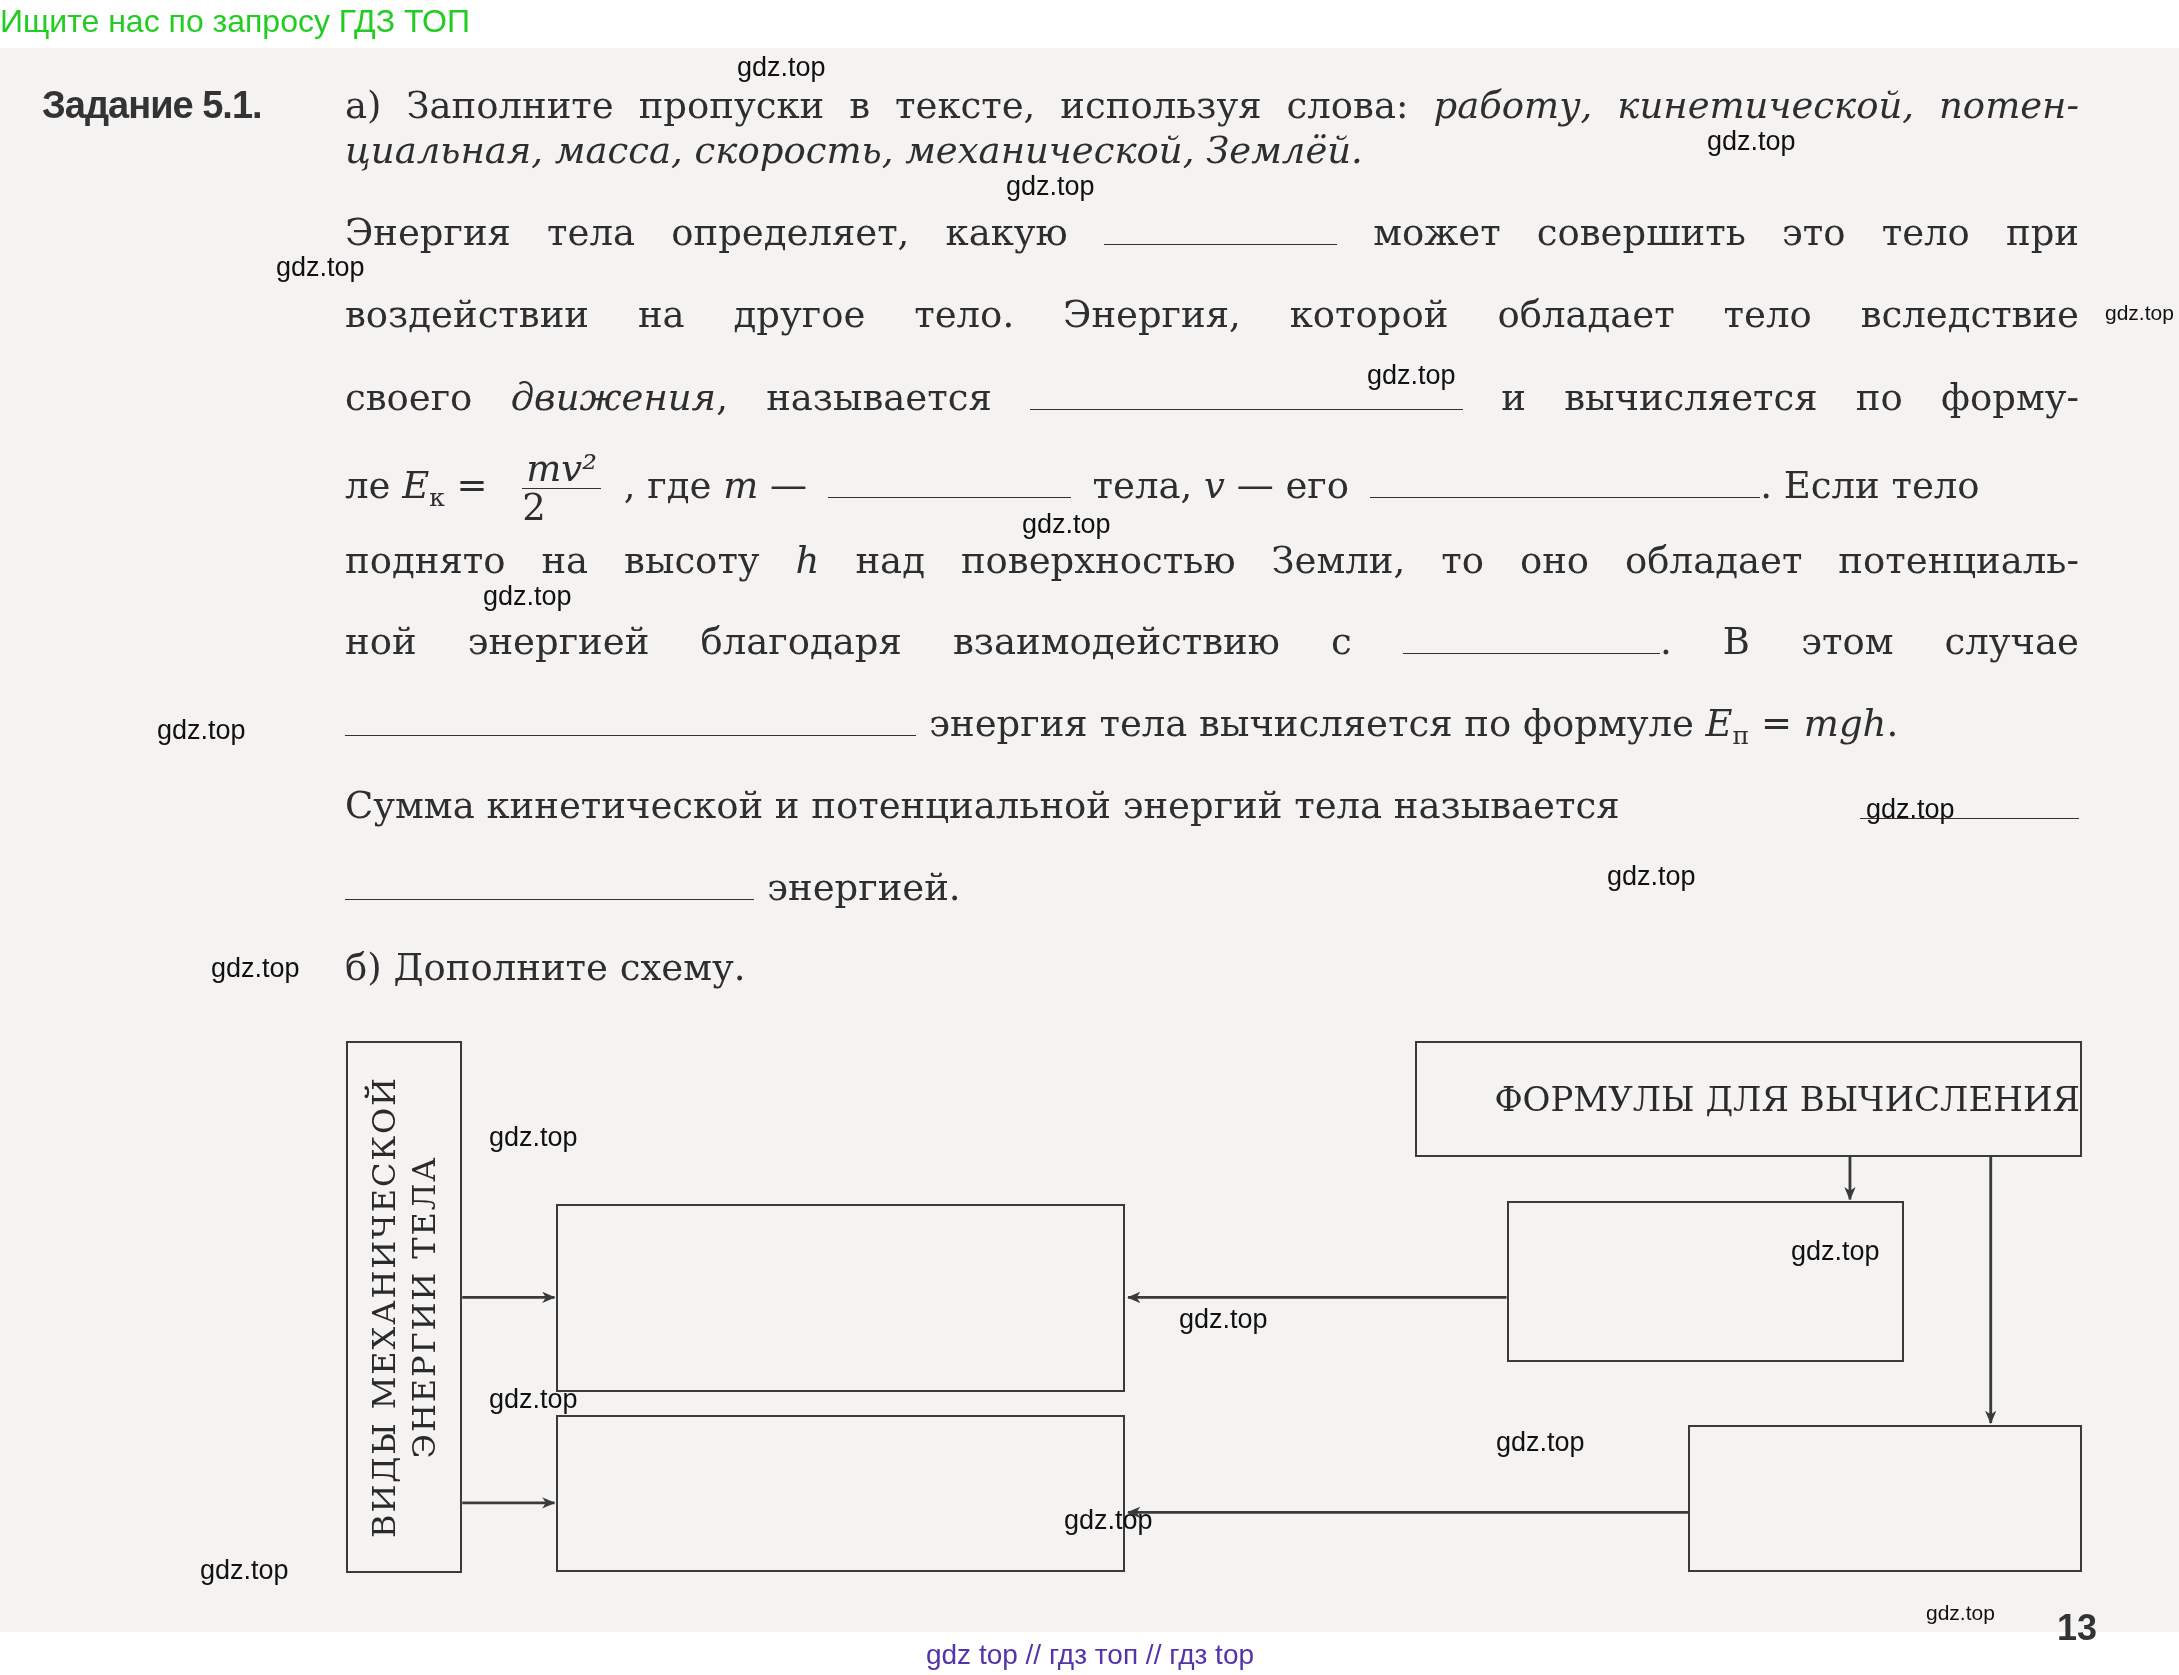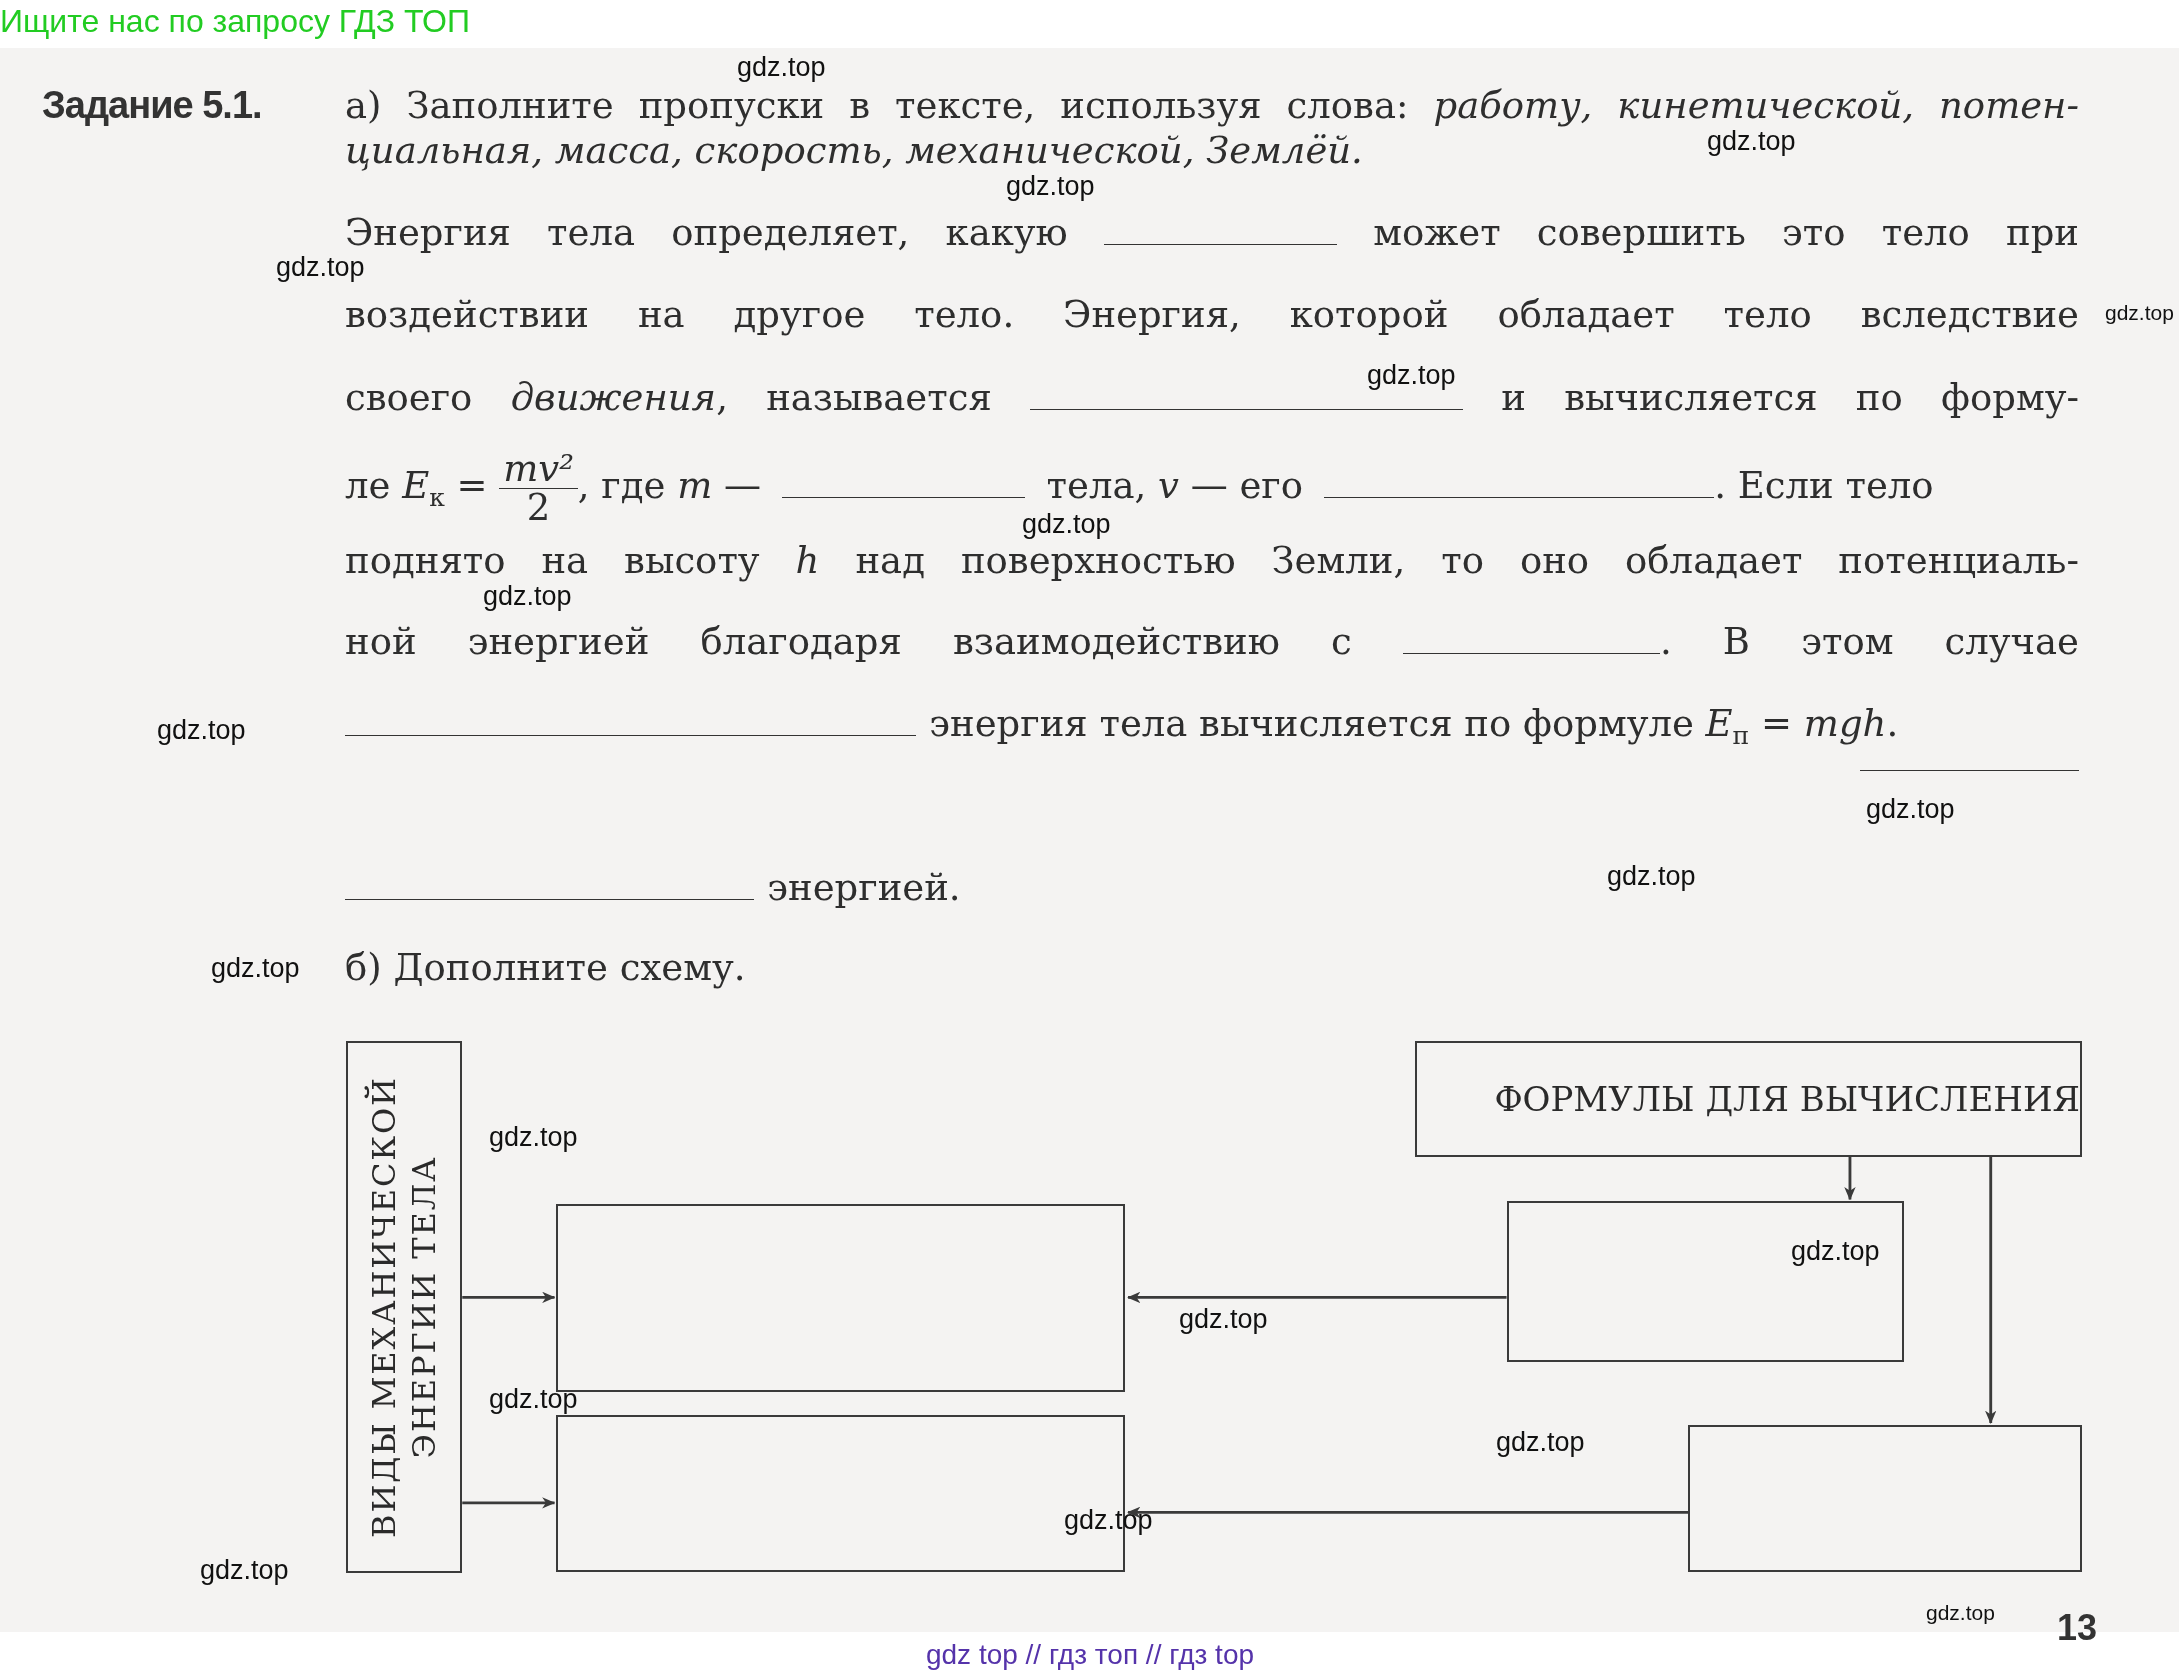--- a/index.html
+++ b/index.html
@@ -7,21 +7,21 @@
   .page { position:absolute; left:0; top:48px; width:2180px; height:1584px; background:#f4f3f2; }
   .hdr { position:absolute; left:0; top:0; width:2128px; text-align:left; font-family:"Liberation Sans", sans-serif; font-size:32px; line-height:42px; }
   .ftr { position:absolute; left:0; top:1634px; width:2180px; text-align:center; font-family:"Liberation Sans", sans-serif; font-size:28px; line-height:42px; }
   .wm { position:absolute; font-family:"Liberation Sans", sans-serif; font-size:27px; color:#111; white-space:nowrap; }
   .wm.sm { font-size:21px; }
   .task-label { position:absolute; left:42px; top:84px; font-family:"Liberation Sans", sans-serif; font-weight:bold; font-size:38px; color:#333; letter-spacing:-1px; }
   .line { position:absolute; left:345px; width:1734px; font-size:37px; line-height:48px; white-space:nowrap; color:#2e2e2e; }
   .line.j { text-align:justify; text-align-last:justify; }
   .it { font-style:italic; }
   .blank { display:inline-block; border-bottom:1.9px solid #333; height:28.5px; vertical-align:baseline; }
-  .frac { display:inline-block; vertical-align:middle; text-align:center; font-style:italic; line-height:38px; margin:0 0; }
+  .frac { display:inline-block; vertical-align:middle; font-style:italic; line-height:38px; margin:0 23px; }
   .frac .num { display:block; border-bottom:1.9px solid #333; padding:0 3.8px; }
   .frac .den { display:block; font-style:normal; }
   sub { font-size:25px; }
   .box { position:absolute; border:2.9px solid #3a3a3a; background:transparent; box-sizing:border-box; }
   .vbox-text { position:absolute; left:50%; top:50%; transform:translate(-50%,-50%) rotate(-90deg); white-space:nowrap; text-align:center; font-size:32px; line-height:40px; letter-spacing:1.9px; color:#2a2a2a; }
   .fbox-text { position:absolute; left:0; right:0; top:50%; transform:translateY(-50%); text-align:right; font-size:34px; color:#2a2a2a; }
   svg.arrows { position:absolute; left:0; top:0; }
   .pagenum { position:absolute; left:2035px; top:1607px; font-family:"Liberation Sans", sans-serif; font-size:36px; font-weight:bold; color:#333;margin-left:22px; }
 </style>
 </head>
@@ -70,20 +70,21 @@
 <div class="line j" style="top:618px;">
   <span>ной энергией благодаря взаимодействию с</span>
   <span><span class="blank" style="width:257px;"></span><span>. В этом случае</span></span>
 </div>
 
 <div class="line" style="top:700px;">
   <span class="blank" style="width:571px; margin-right:13.3px;"></span><span>энергия тела вычисляется по формуле </span><span class="it">E</span><sub>п</sub><span> = </span><span class="it">mgh</span><span>.</span>
 </div>
 
 <div class="line" style="top:782px;">
+  <span>Сумма кинетической и потенциальной энергий тела называется</span>
   <span class="blank" style="width:219px; position:absolute; right:0; bottom:11.4px;"></span>
 </div>
 
 <div class="line" style="top:864px;">
   <span class="blank" style="width:409px; margin-right:13.3px;"></span><span>энергией.</span>
 </div>
 
 <div class="line" style="top:944px;">
   <span>б) Дополните схему.</span>
 </div>

